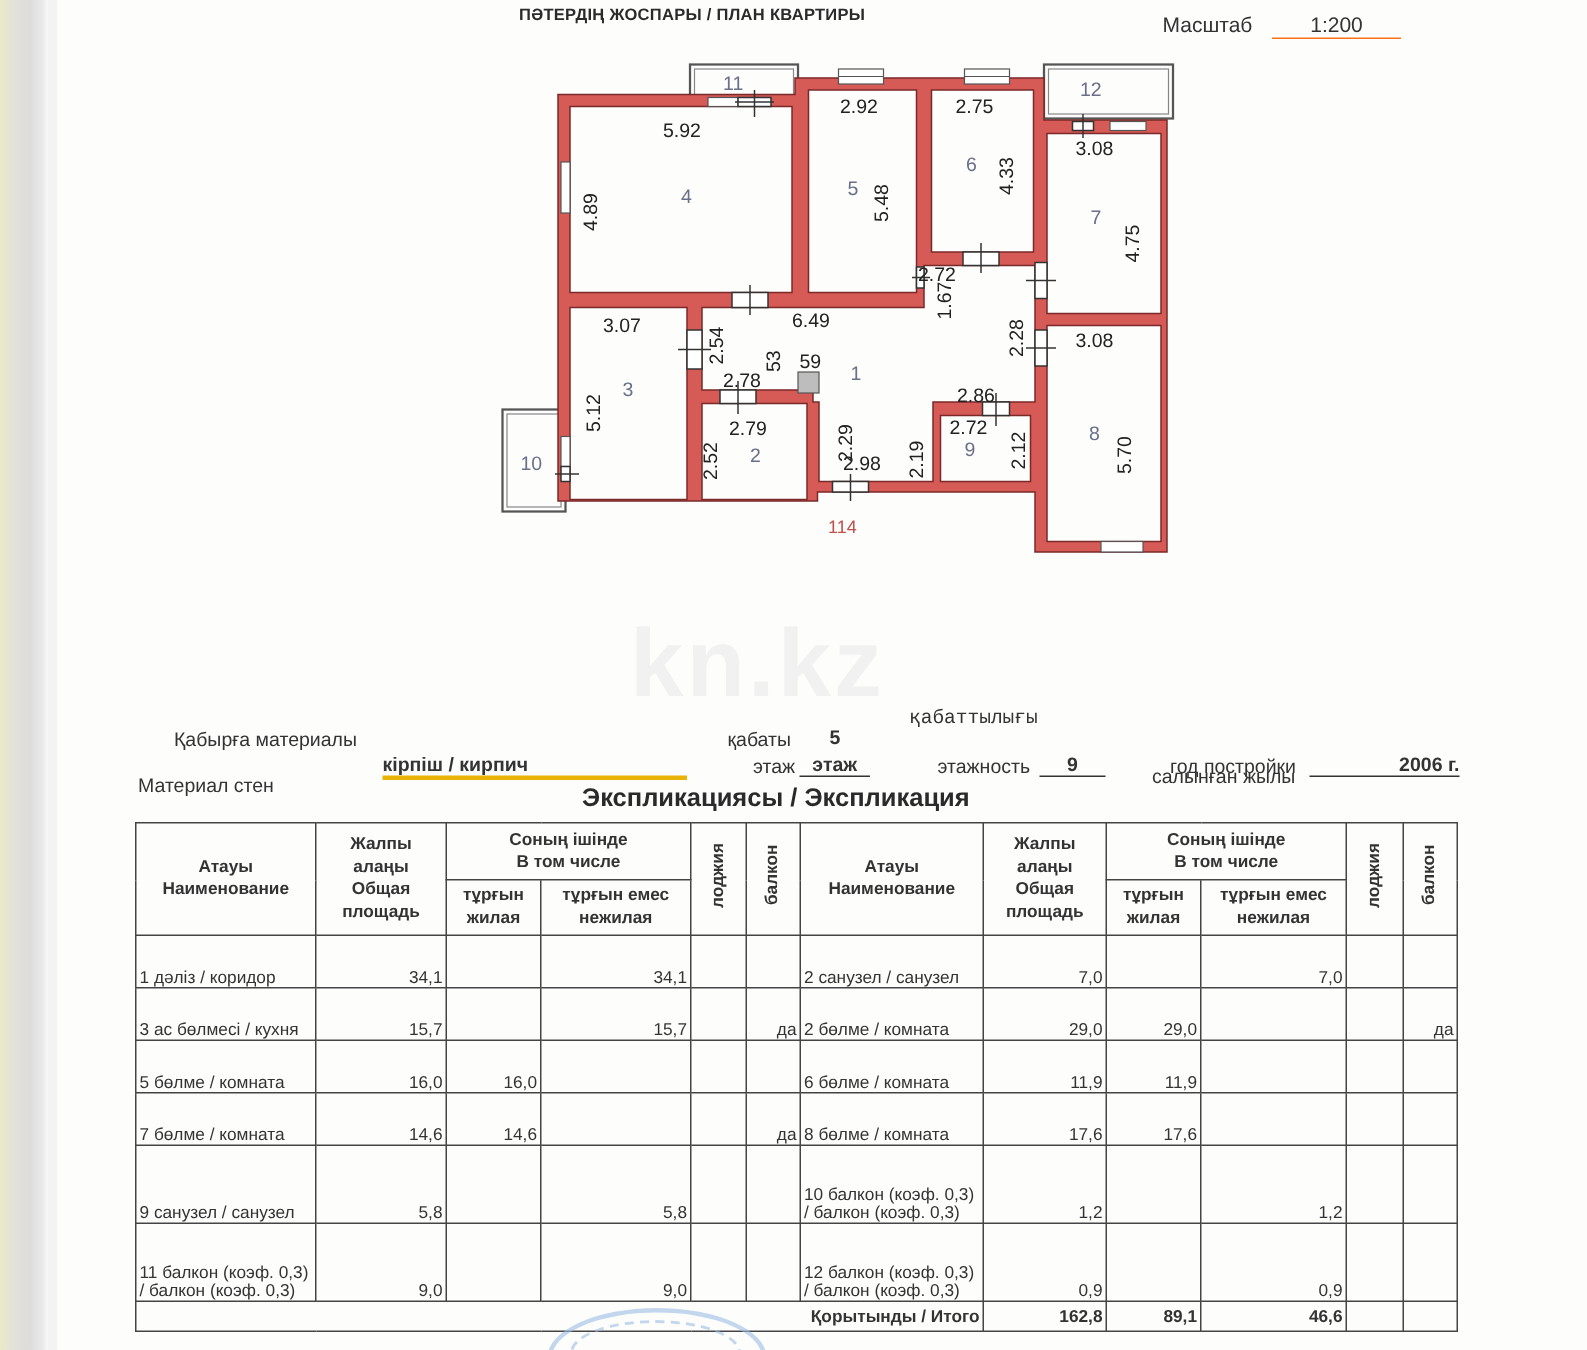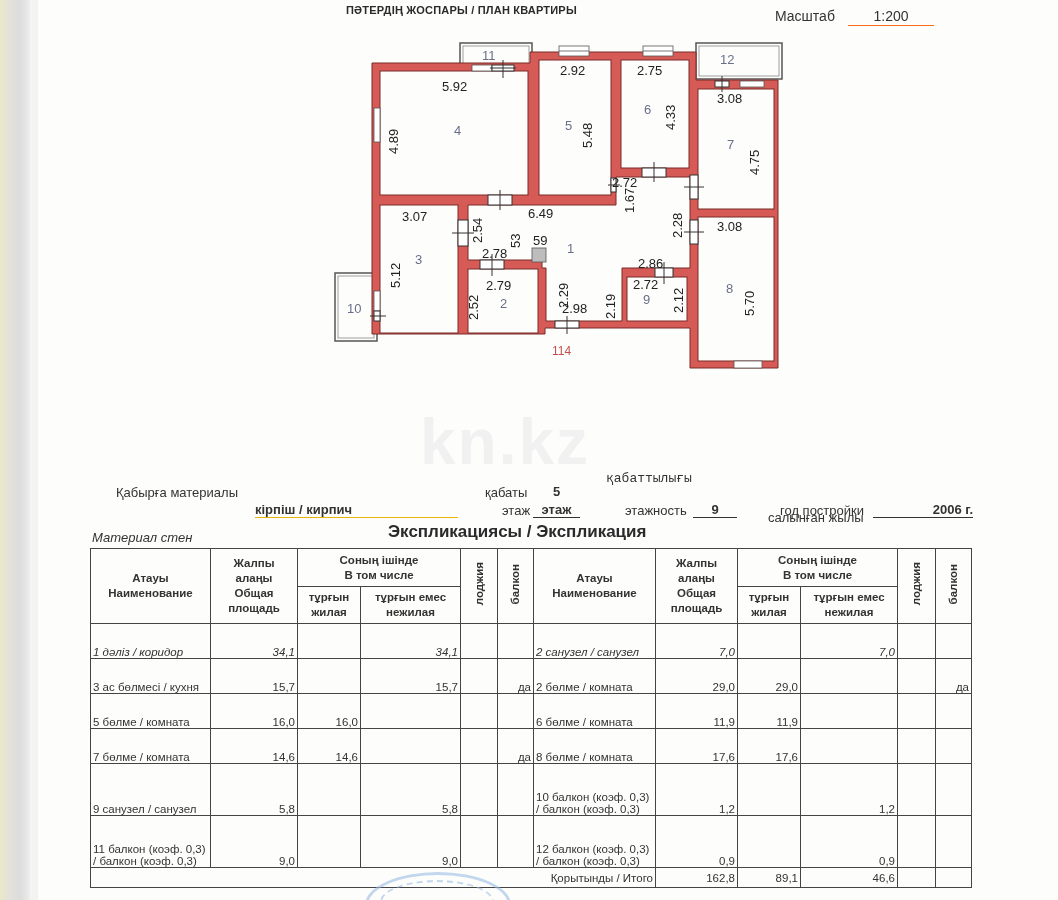--- a/index.html
+++ b/index.html
@@ -11,21 +11,21 @@
   .scale-val{position:absolute;left:848px;top:8px;width:86px;font-size:14px;color:#333;text-align:center;border-bottom:1px solid #f97316;padding-bottom:1px;}
   .plan{position:absolute;left:330px;top:38px;}
   .watermark{position:absolute;left:420px;top:405px;font-size:64px;font-weight:bold;color:#f1f1f1;letter-spacing:2px;}
   .info{position:absolute;font-size:13px;color:#333;}
   .expl-title{position:absolute;left:388px;top:522px;font-size:17px;font-weight:bold;color:#2a2a2a;}
   table.ex{position:absolute;left:90px;top:548px;border-collapse:collapse;font-size:11.5px;color:#333;}
   table.ex td{border:1.5px solid #444;padding:0 2px;vertical-align:bottom;}
   table.ex .h{font-weight:bold;text-align:center;vertical-align:middle;line-height:15px;}
   table.ex .v{writing-mode:vertical-rl;transform:rotate(180deg);font-weight:bold;text-align:center;}
   table.ex .num{text-align:right;}
-  .total-row td{font-weight:normal;vertical-align:middle !important;}
+  .total-row td{font-weight:bold;vertical-align:middle !important;}
   .stamp{position:absolute;left:365px;top:872px;width:140px;height:60px;border-radius:50%;border:3px solid #9bbde3;opacity:0.6;}
   .stamp2{position:absolute;left:380px;top:880px;width:110px;height:40px;border-radius:50%;border:2px dashed #9bbde3;opacity:0.6;}
 </style>
 </head>
 <body>
 
 <div class="edge"></div>
 <div class="edge2"></div>
 
 <div class="title">ПӘТЕРДІҢ ЖОСПАРЫ / ПЛАН КВАРТИРЫ</div>
@@ -152,22 +152,22 @@
     <text transform="translate(353,275) rotate(-90)">2.12</text>
     <text transform="translate(352,200) rotate(-90)">2.28</text>
     <text transform="translate(304,175) rotate(-90)">1.67</text>
   </g>
   </g>
 </svg>
 
 <div class="watermark">kn.kz</div>
 
 <div class="info" style="left:92px;top:485px;margin-left:24px;">Қабырға материалы</div>
-<div class="info" style="left:92px;top:530px;font-style:italic;">Материал стен</div>
-<div class="info" style="left:255px;top:502px;width:203px;border-bottom:1px solid #eab308;font-weight:bold;">кірпіш / кирпич</div>
+<div class="info" style="left:92px;top:516px;">Материал стен</div>
+<div class="info" style="left:255px;top:502px;width:203px;border-bottom:3px solid #eab308;font-weight:bold;">кірпіш / кирпич</div>
 
 <div class="info" style="left:485px;top:485px;text-align:center;">қабаты</div>
 <div class="info" style="left:553px;top:484px;font-weight:bold;">5</div>
 <div class="info" style="left:502px;top:503px;">этаж</div>
 <div class="info" style="left:533px;top:502px;width:47px;border-bottom:1px solid #333;font-weight:bold;text-align:center;">этаж</div>
 
 <div class="info" style="left:606px;top:471px;font-family:Liberation Mono, monospace;">қабаттылығы</div>
 <div class="info" style="left:625px;top:503px;">этажность</div>
 <div class="info" style="left:693px;top:502px;width:44px;border-bottom:1px solid #333;font-weight:bold;text-align:center;">9</div>
 
@@ -205,21 +205,21 @@
     <td class="h" rowspan="2"><span class="v">лоджия</span></td>
     <td class="h" rowspan="2"><span class="v">балкон</span></td>
   </tr>
   <tr style="height:37px;">
     <td class="h"><span>тұрғын</span><br><span>жилая</span></td>
     <td class="h"><span>тұрғын емес</span><br><span>нежилая</span></td>
     <td class="h"><span>тұрғын</span><br><span>жилая</span></td>
     <td class="h"><span>тұрғын емес</span><br><span>нежилая</span></td>
   </tr>
 
-  <tr style="height:35px;font-style:italic;">
+  <tr style="height:35px;">
     <td>1 дәліз / коридор</td>
     <td class="num">34,1</td>
     <td class="num"></td>
     <td class="num">34,1</td>
     <td class="num"></td>
     <td class="num"></td>
     <td>2  санузел / санузел</td>
     <td class="num">7,0</td>
     <td class="num"></td>
     <td class="num">7,0</td>

